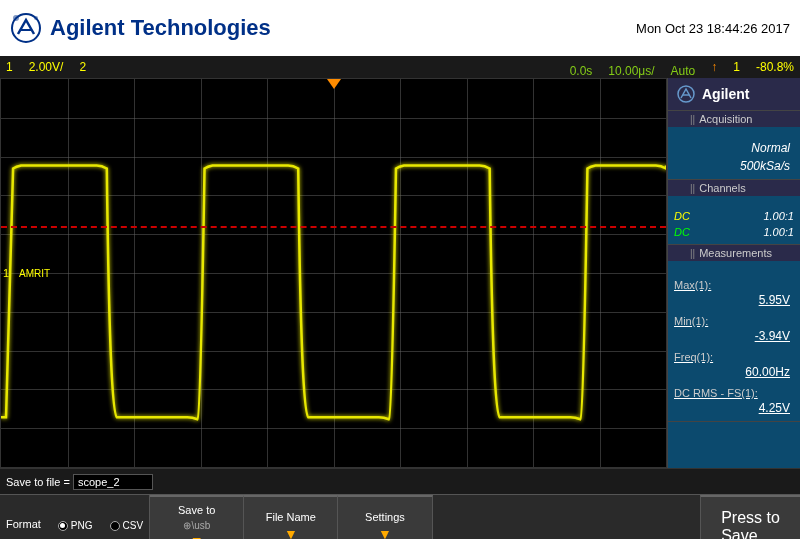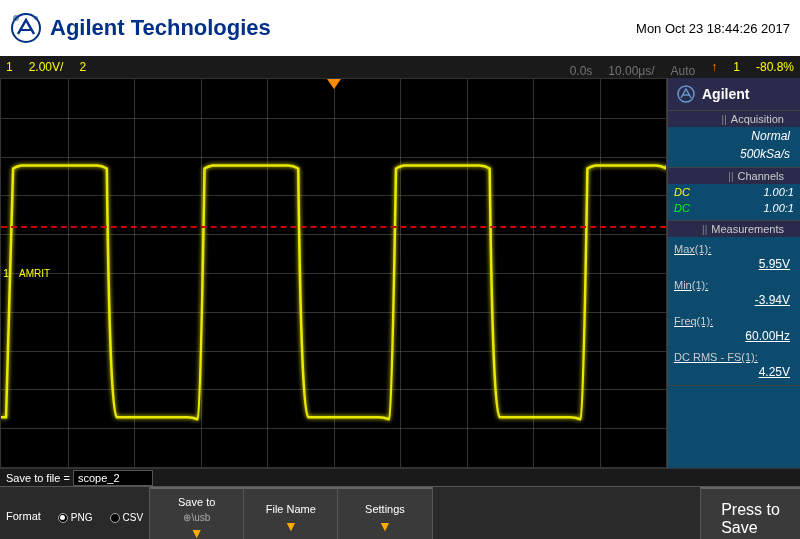--- a/index.html
+++ b/index.html
@@ -45,21 +45,21 @@
       background: #1a1a1a;
       display: flex;
       align-items: center;
       padding: 2px 6px;
       height: 22px;
       font-size: 12px;
       color: #fff;
       gap: 16px;
     }
     .topbar-item { color: #ffff00; font-size: 12px; }
-    .topbar-item.white { color: #737373; margin-top: 8px; }
+    .topbar-item.white { color: #84cc16; margin-top: 8px; }
     .topbar-item.orange { color: #ff8c00; }
 
     
     #main {
       display: flex;
       height: 390px;
     }
 
     
     #scope-screen {
@@ -160,28 +160,27 @@
       font-size: 14px;
       font-weight: bold;
     }
 
     .panel-section {
       border-bottom: 1px solid #444;
       padding: 4px 6px;
     }
     .panel-section-header {
       background: #2a2a4a;
-      margin: -4px -6px 0 -6px;
-      padding: 2px 16px;
+      margin: -4px -6px 12px -6px;
+      padding: 2px 22px;
       font-size: 11px;
       color: #ccc;
       display: flex;
       align-items: center;
       gap: 4px;
-      justify-content: flex-end;
     }
     .panel-section-header::before {
       content: '||';
       color: #888;
       font-size: 10px;
     }
     .panel-row {
       display: flex;
       justify-content: space-between;
       align-items: center;
@@ -215,21 +214,21 @@
     .meas-val {
       color: #fff;
       font-size: 12px;
       text-align: right;
       padding-right: 4px;
     }
 
     
     #save-bar {
       background: #1a1a1a;
-      height: 18px;
+      height: 26px;
       display: flex;
       align-items: center;
       padding: 0 6px;
       font-size: 11px;
       color: #fff;
       border-top: 1px solid #333;
     }
     #save-filename {
       background: #000;
       border: 1px solid #555;

